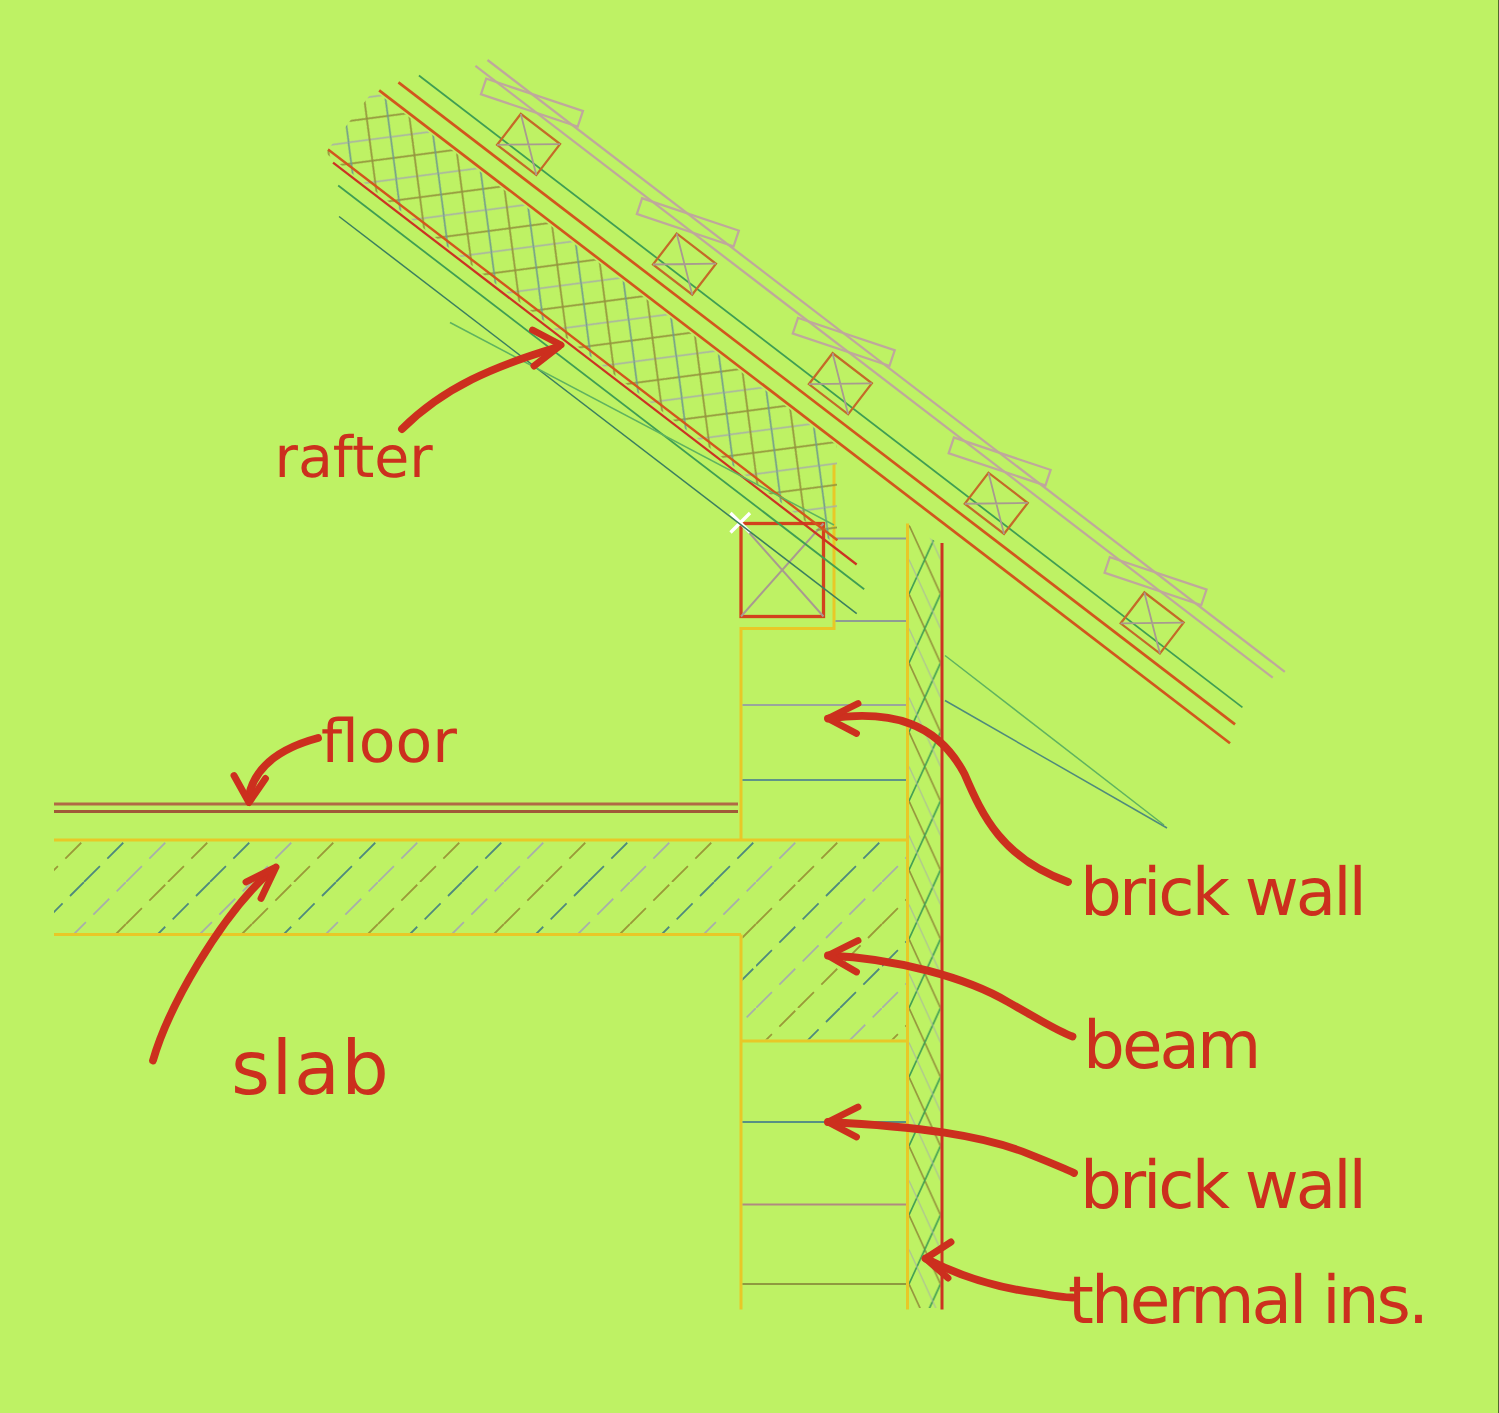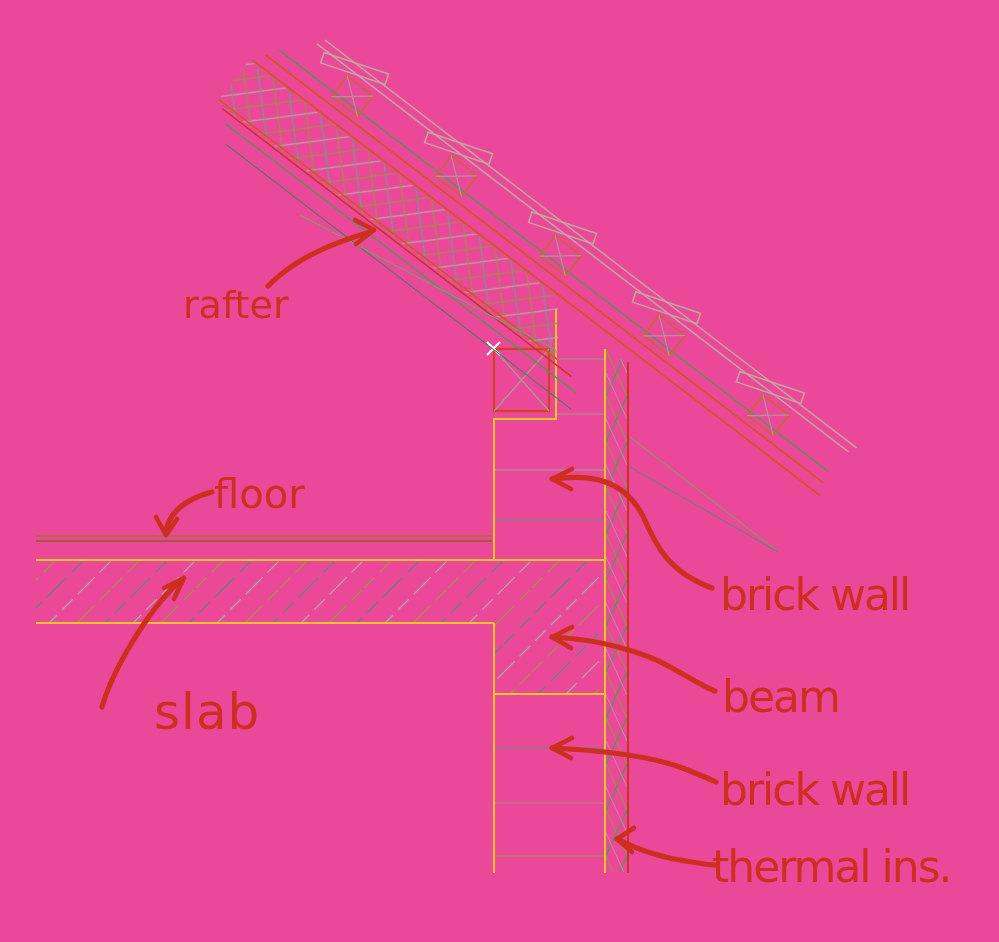--- a/index.html
+++ b/index.html
@@ -1,16 +1,16 @@
 <!DOCTYPE html>
 <html><head>
 <meta charset="utf-8">
 <style>
   html,body{margin:0;padding:0;background:#000;}
-  .stage{position:relative;width:999px;height:942px;background:#ec4899;overflow:hidden;
+  .stage{position:relative;width:999px;height:942px;background:#bef264;overflow:hidden;
          font-family:"DejaVu Sans", sans-serif;}
   svg{position:absolute;left:0;top:0;}
   text.ann{font-family:"DejaVu Sans", sans-serif;}
   .lbl-small{font-size:38px;letter-spacing:0px;}
   .lbl-floor{font-size:40px;}
   .lbl-slab{font-size:50px;letter-spacing:1px;}
   .lbl-big{font-size:44px;letter-spacing:-2px;}
 </style>
 </head>
 <body>

